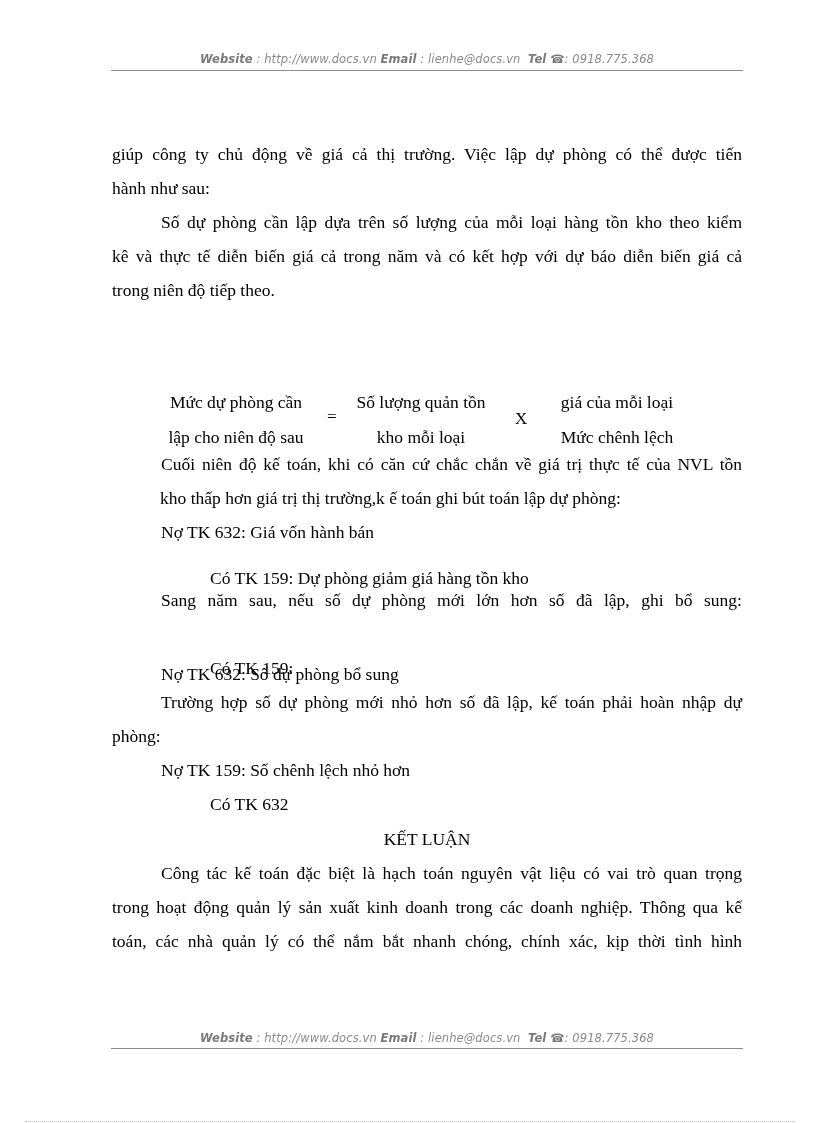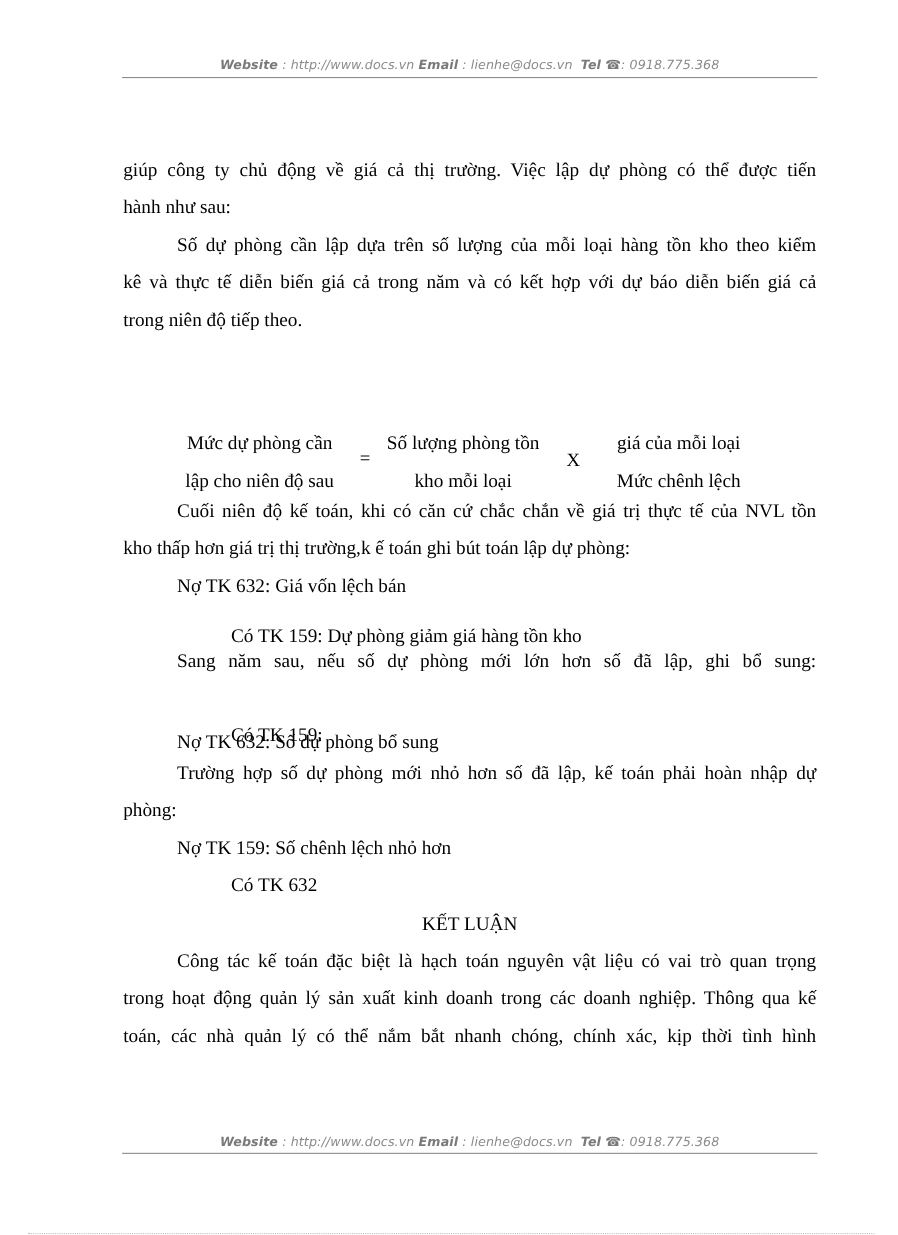--- a/index.html
+++ b/index.html
@@ -104,33 +104,33 @@
 <div class="line just" style="top:245px;">kê và thực tế diễn biến giá cả trong năm và có kết hợp với dự báo diễn biến giá cả</div>
 <div class="line plain" style="top:279px;">trong niên độ tiếp theo.</div>
 
 <div class="formula">
   <div class="fcell" style="left:0px; width:192px; top:0;">
     <div>Mức dự phòng cần</div>
     <div>lập cho niên độ sau</div>
   </div>
   <div class="fop" style="left:187px; top:22px;">=</div>
   <div class="fcell" style="left:206px; width:150px; top:0;">
-    <div>Số lượng phòng tồn</div>
+    <div>Số lượng quản tồn</div>
     <div>kho mỗi loại</div>
   </div>
   <div class="fop" style="left:375px; top:24px;">X</div>
   <div class="fcell" style="left:412px; width:130px; top:0;">
     <div>giá của mỗi loại</div>
     <div>Mức chênh lệch</div>
   </div>
 </div>
 
 <div class="line just ind" style="top:453px;">Cuối niên độ kế toán, khi có căn cứ chắc chắn về giá trị thực tế của NVL tồn</div>
-<div class="line plain" style="top:487px;">kho thấp hơn giá trị thị trường,k ế toán ghi bút toán lập dự phòng:</div>
-<div class="line ind1" style="top:521px;">Nợ TK 632: Giá vốn lệch bán</div>
+<div class="line plain" style="top:487px;margin-left:48px;">kho thấp hơn giá trị thị trường,k ế toán ghi bút toán lập dự phòng:</div>
+<div class="line ind1" style="top:521px;">Nợ TK 632: Giá vốn hành bán</div>
 <div class="line ind2" style="top:555px;margin-top:12px;">Có TK 159: Dự phòng giảm giá hàng tồn kho</div>
 <div class="line ind1" style="top:589px; width:581px; text-align:justify; text-align-last:justify;">Sang năm sau, nếu số dự phòng mới lớn hơn số đã lập, ghi bổ sung:</div>
 <div class="line ind1" style="top:623px;margin-top:40px;">Nợ TK 632: Số dự phòng bổ sung</div>
 <div class="line ind2" style="top:657px;">Có TK 159:</div>
 <div class="line just ind" style="top:691px;">Trường hợp số dự phòng mới nhỏ hơn số đã lập, kế toán phải hoàn nhập dự</div>
 <div class="line plain" style="top:725px;">phòng:</div>
 <div class="line ind1" style="top:759px;">Nợ TK 159: Số chênh lệch nhỏ hơn</div>
 <div class="line ind2" style="top:793px;">Có TK 632</div>
 
 <div class="line center" style="top:828px;">KẾT LUẬN</div>

